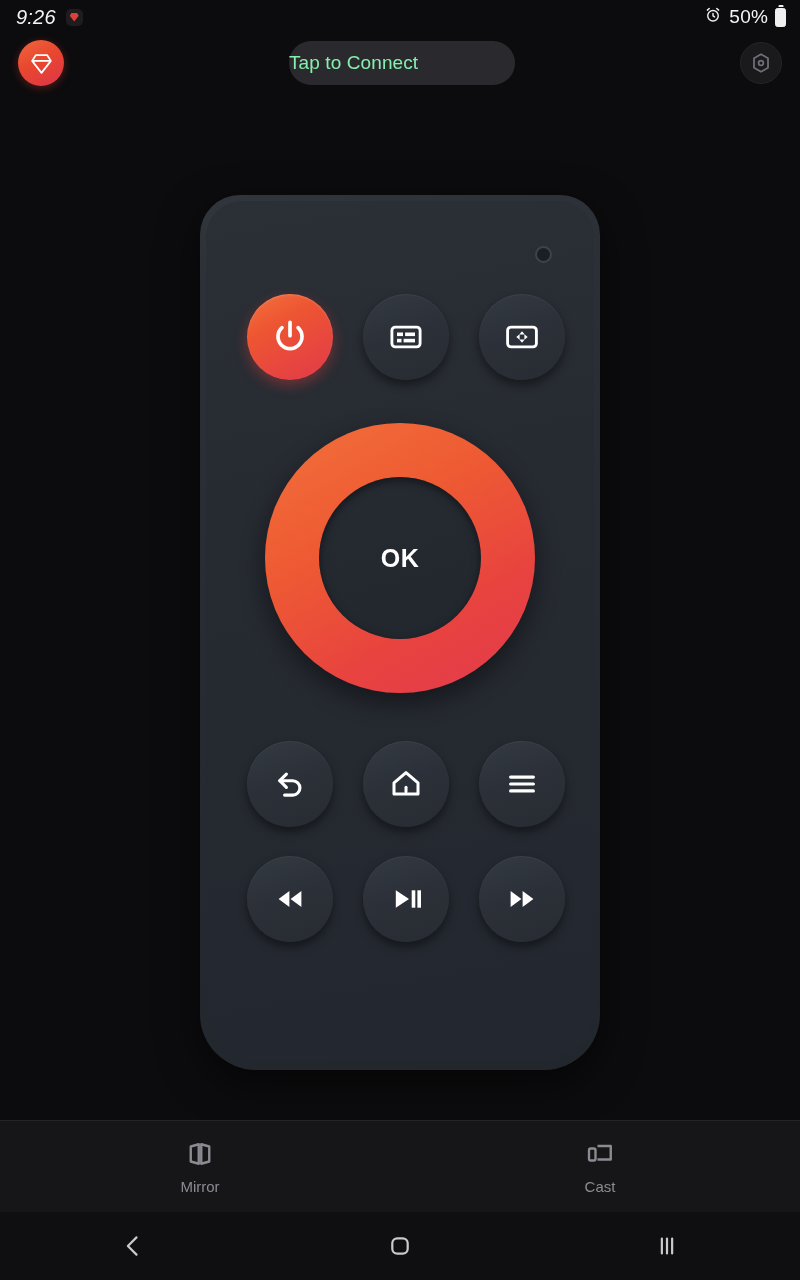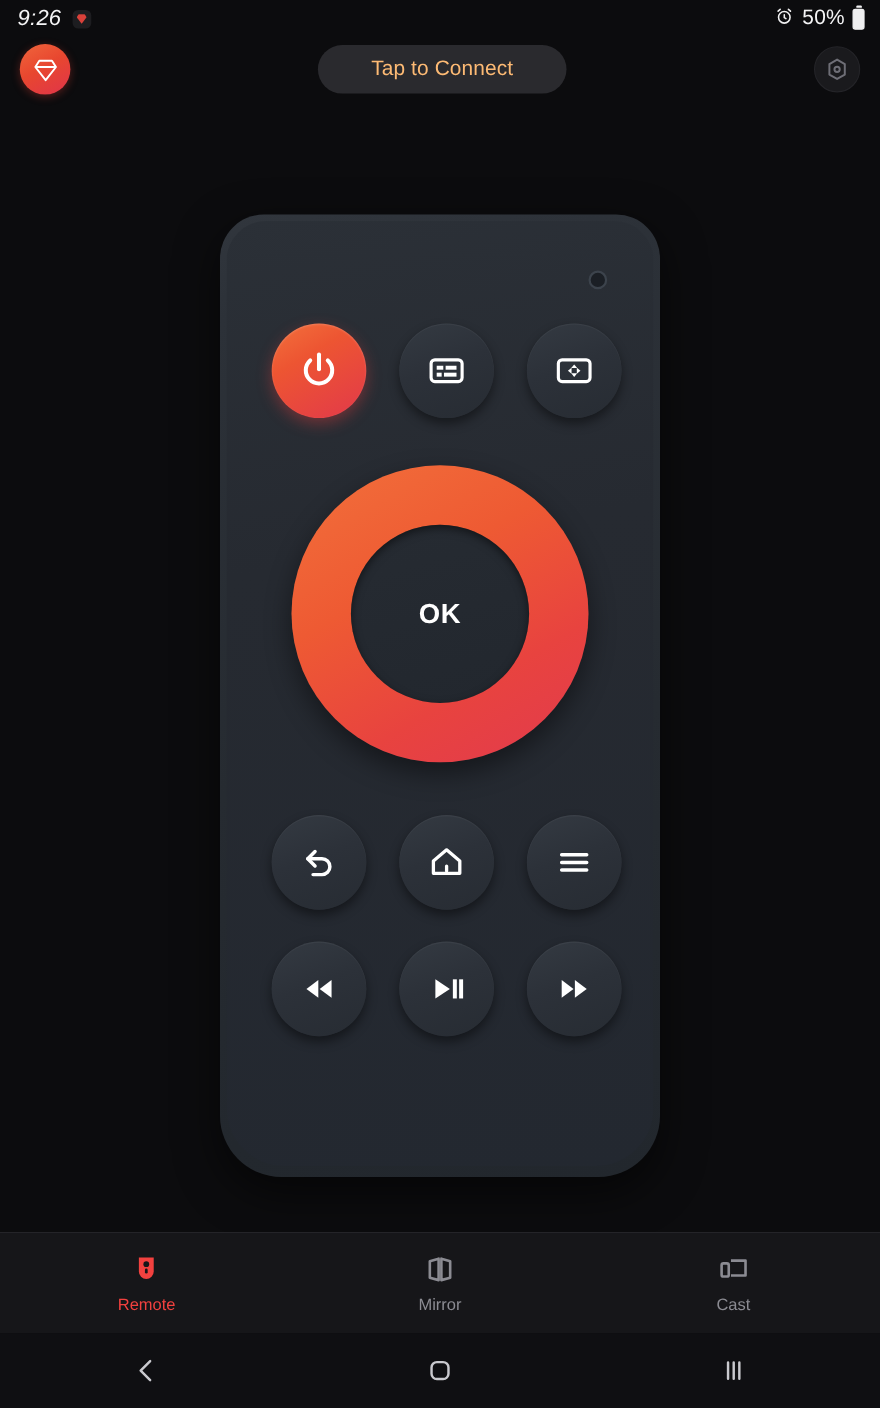--- a/index.html
+++ b/index.html
@@ -39,22 +39,22 @@
   }
   .brand{
     width:46px;height:46px;border-radius:50%;
     background:linear-gradient(150deg,#f0663c 0%,#e8472f 45%,#e0344a 100%);
     display:flex;align-items:center;justify-content:center;
     box-shadow:0 2px 8px rgba(224,60,50,.35);
   }
   .brand svg{ width:25px;height:25px; }
   .connect-pill{
     min-width:226px;height:44px;border-radius:22px;background:#2a2a2e;
-    display:flex;align-items:center;justify-content:center;
-    color:#fdba74;font-size:19px;letter-spacing:.1px;
+    display:flex;align-items:center;justify-content:flex-start;
+    color:#86efac;font-size:19px;letter-spacing:.1px;
   }
   .settings-btn{
     width:42px;height:42px;border-radius:50%;background:#1a1a1d;
     display:flex;align-items:center;justify-content:center;
     border:1px solid #242428;
   }
   .settings-btn svg{ width:24px;height:24px; }
 
   
   .remote{
@@ -258,28 +258,20 @@
               <path d="M12.4 6.6v10.8L19.6 12z"></path>
           </svg>
         </div>
       </div>
 
     </div>
   </div>
 
   <div class="tabbar">
 
-    <div class="tab active">
-      <svg viewBox="0 0 24 24" fill="#f2413f">
-        <path d="M6.6 3.4h10.8v10.2a5.4 5.4 0 0 1-10.8 0z"></path>
-        <circle cx="12" cy="8.2" r="2.1" fill="#161619"></circle>
-        <rect x="11" y="11.4" width="2" height="3.6" rx="1" fill="#161619"></rect>
-      </svg>
-      <span class="tab-label">Remote</span>
-    </div>
 
 
     <div class="tab">
       <svg viewBox="0 0 24 24" fill="none" stroke="#8b8b92" stroke-width="1.9" stroke-linejoin="round">
         <path d="M11 4.2 4.6 6v12l6.4 1.8z"></path>
         <path d="M13 4.2 19.4 6v12L13 19.8z"></path>
       </svg>
       <span class="tab-label">Mirror</span>
     </div>
 

